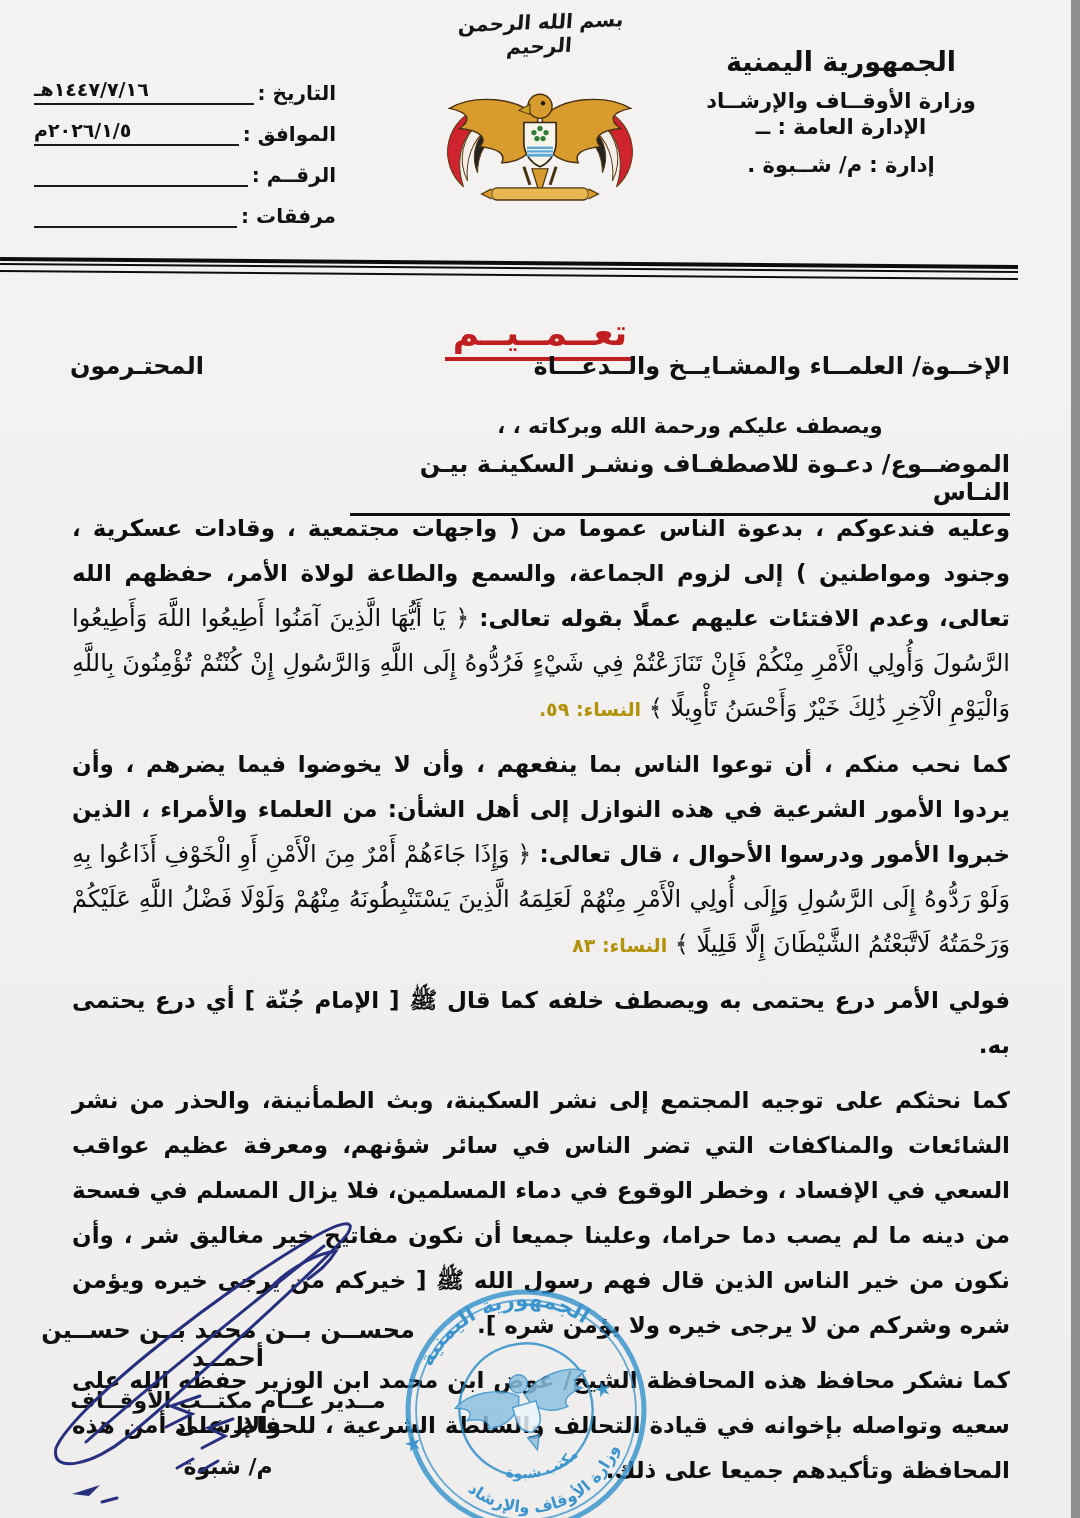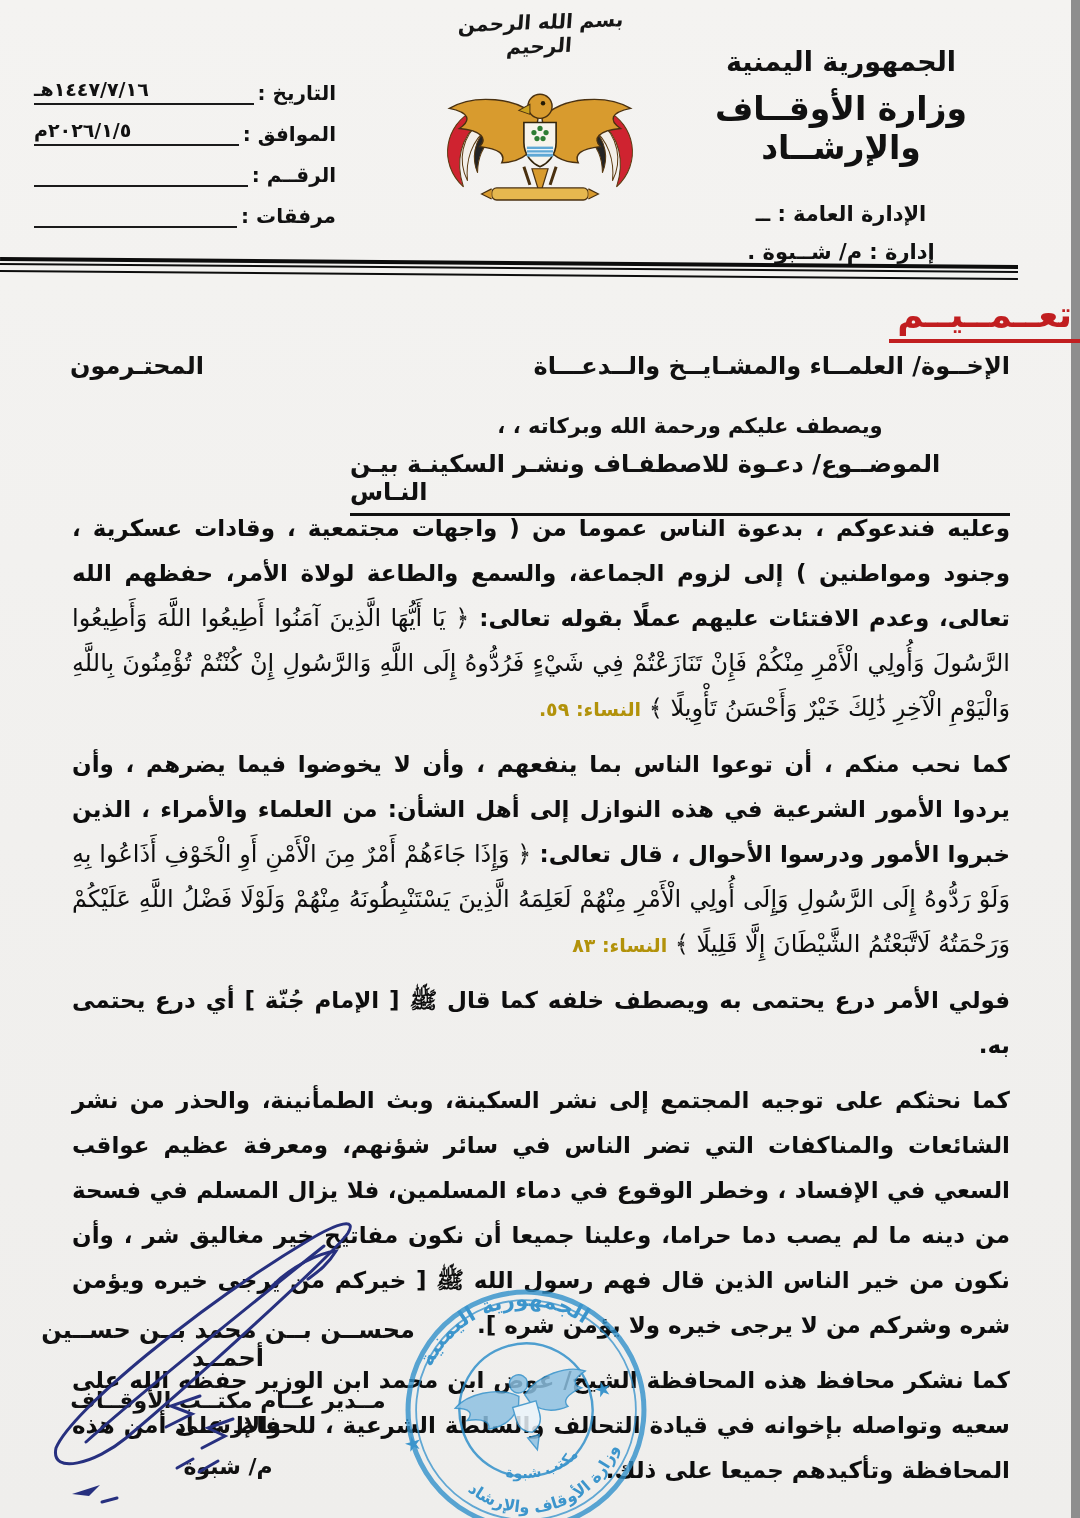--- a/index.html
+++ b/index.html
@@ -7,39 +7,39 @@
     position:relative; width:1080px; height:1518px; margin:0 auto;
     background:linear-gradient(180deg,#f4f3f1 0%,#f1f0ee 55%,#efeeec 100%);
     overflow:hidden; direction:rtl;
     font-family:"DejaVu Sans","Liberation Sans",sans-serif;
     color:#111;
   }
   .scan-edge{position:absolute; top:0; right:auto; left:1071px; width:9px; height:100%; background:#8e8e8e;}
   
   .hdr-right{position:absolute; right:64px; top:46px; width:350px; text-align:center;}
   .hr1{font-size:27px; font-weight:bold; margin-bottom:12px;}
-  .hr2{font-size:33px; font-weight:bold; margin-bottom:35px;}
+  .hr2{font-size:21px; font-weight:bold; margin-bottom:2px;}
   .hr3,.hr4{font-size:21px; font-weight:bold; text-align:center; margin-bottom:14px;}
   .hdr-left{position:absolute; left:34px; top:72px; width:302px;}
   .frow{display:flex; align-items:flex-end; margin-bottom:8px; height:33px;}
   .flabel{font-size:20px; font-weight:bold; white-space:nowrap; padding-left:4px;}
   .fline{flex:1; border-bottom:2px solid #1a1a1a; text-align:left; font-weight:bold; font-size:19px; padding-bottom:1px; min-height:24px;}
   .emblem-wrap{position:absolute; left:425px; top:10px; width:230px; text-align:center;}
   .bismillah{font-size:20px; font-weight:bold; color:#161616; transform:skewX(-6deg) rotate(-2deg); display:inline-block; margin-bottom:2px; letter-spacing:1px;}
   
   .divider{position:absolute; top:257px; left:0; right:62px; transform:rotate(0.45deg); transform-origin:left center;}
   .divider .d1{height:4px; background:#0d0d0d;}
   .divider .d2{height:2px; background:#0d0d0d; margin-top:2px;}
   .divider .d3{height:2px; background:#0d0d0d; margin-top:5px;}
   
-  .doc-title{position:absolute; top:294px; left:0; right:0; text-align:right;}
+  .doc-title{position:absolute; top:312px; left:0; right:0; text-align:center;}
   .doc-title span{display:inline-block; color:#c11e20; font-size:36px; font-weight:bold; border-bottom:4px solid #c11e20; padding:0 8px 4px;}
   .addr{position:absolute; top:352px; right:70px; left:70px; display:flex; justify-content:space-between; font-size:24px; font-weight:bold;}
   .salam{position:absolute; top:414px; left:350px; width:680px; text-align:center; font-size:21px; font-weight:bold;}
-  .subject{position:absolute; top:450px; left:350px; width:660px; text-align:left;}
+  .subject{position:absolute; top:450px; left:350px; width:660px; text-align:right;}
   .subject span{display:inline-block; font-size:24px; font-weight:bold; border-bottom:3px solid #111; padding-bottom:7px;}
   
   .body{position:absolute; top:506px; right:70px; left:72px; z-index:1;}
   .para{font-size:23px; font-weight:bold; line-height:45px; text-align:justify; margin:0 0 10px; color:#0e0e0e;}
   .quran{font-weight:normal; font-size:24px;}
   .ref{color:#b2920a; font-size:19px; font-weight:bold;}
   
   .sig{position:absolute; top:1316px; left:28px; width:400px; text-align:center; font-weight:bold; z-index:2;}
   .sig .s1{font-size:24px; margin-bottom:16px;}
   .sig .s2{font-size:22px; margin-bottom:16px;}

